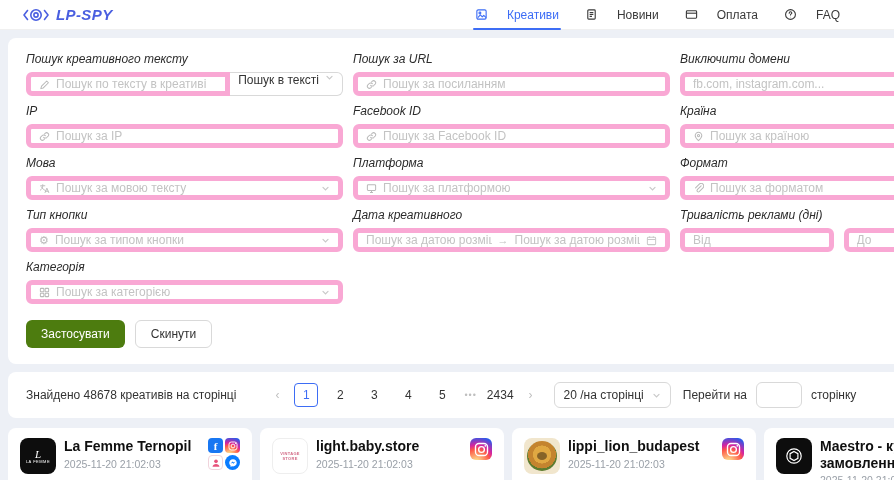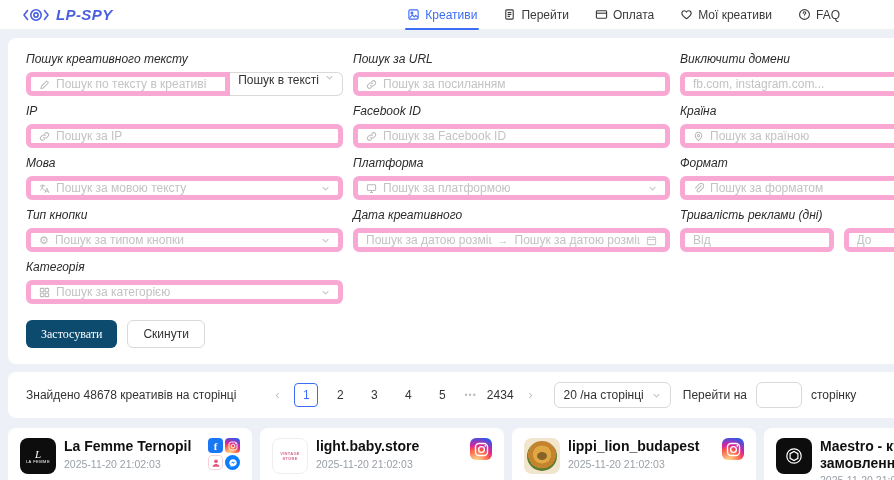--- a/index.html
+++ b/index.html
@@ -5,21 +5,21 @@
   * { margin:0; padding:0; box-sizing:border-box; }
   html,body { width:894px; height:480px; }
   body { font-family:"Liberation Sans",sans-serif; background:#edf0f6; overflow:hidden; }
   .viewport { position:relative; width:894px; height:480px; overflow:hidden; }
   .page { width:1044px; }
 
   
   header { height:30px; background:#fff; border-bottom:1px solid #f0f0f0; display:flex; align-items:center; padding-left:22px; width:1044px; }
   .logo { display:flex; align-items:center; gap:6px; color:#4a5fe0; font-weight:bold; font-style:italic; font-size:15px; letter-spacing:.4px; }
   nav { display:flex; margin-left:auto; margin-right:204px; gap:26px; height:30px; align-items:center; }
-  .nav-item { display:flex; gap:5px; align-items:center; font-size:12px; color:#3a3a3a; height:30px; position:relative; cursor:pointer; white-space:nowrap; }
+  .nav-item { display:flex; gap:19px; align-items:center; font-size:12px; color:#3a3a3a; height:30px; position:relative; cursor:pointer; white-space:nowrap; }
   .nav-item svg { flex:none; }
   .nav-item.active { color:#3d6df5; }
   .nav-item.active::after { content:""; position:absolute; left:-2px; right:-2px; bottom:0; height:2px; background:#3d6df5; border-radius:1px; }
 
   
   .panel { background:#fff; border-radius:8px; margin:8px 8px 0 8px; width:1028px; }
   .filter-panel { padding:14px 18px 16px; }
   .filter-grid { display:grid; grid-template-columns:317px 317px 317px; column-gap:10px; row-gap:8px; }
 
   .label { font-size:12px; color:#2b2b2b; margin-bottom:6px; font-weight:500;font-style:italic; }
@@ -29,21 +29,21 @@
   .box input::placeholder { color:#c3c3c3; }
   .picon { color:#b9b9b9; display:flex; align-items:center; flex:none; }
   .chev { margin-left:auto; color:#c9c9c9; display:flex; flex:none; }
   .box.attached { border-radius:6px 0 0 6px; }
   .addon { height:24px; border:1px solid #d9d9d9; border-left:none; border-radius:0 6px 6px 0; display:flex; align-items:flex-start; gap:6px; padding:0 8px; font-size:12px; color:#333; white-space:nowrap; background:#fff; }
   .range-arrow { color:#bfbfbf; font-size:11px; flex:none; }
   .duo { display:flex; gap:10px; }
   .duo .box { flex:1; }
 
   .filter-buttons { margin-top:16px; display:flex; gap:10px; }
-  .btn-primary { background:#0c4a6e; color:#fff; border:none; border-radius:6px; padding:6px 15px; font-size:12px; font-family:Liberation Serif, serif; cursor:pointer; }
+  .btn-primary { background:#4d7c0f; color:#fff; border:none; border-radius:6px; padding:6px 15px; font-size:12px; font-family:Liberation Sans, sans-serif; cursor:pointer; }
   .btn-default { background:#fff; color:#333; border:1px solid #d9d9d9; border-radius:6px; padding:6px 15px; font-size:12px; font-family:inherit; cursor:pointer; }
 
   
   .pagination-panel { height:46px; display:flex; align-items:center; padding:0 18px; gap:6px; font-size:12px; color:#333; }
   .pg-summary { margin-right:26px; white-space:nowrap; }
   .pg-arrow { color:#bfbfbf; width:18px; text-align:center; cursor:pointer; }
   .page-btn { min-width:24px; height:24px; display:flex; align-items:center; justify-content:center; border-radius:4px; cursor:pointer; margin:0 2px; }
   .page-btn.current { border:1px solid #3d6df5; color:#3d6df5; }
   .pg-ellipsis { color:#bfbfbf; letter-spacing:1px; font-size:9px; margin:0 2px; }
   .size-select { border:1px solid #d9d9d9; border-radius:6px; height:26px; display:flex; align-items:center; gap:8px; padding:0 9px; margin-left:8px; cursor:pointer; white-space:nowrap; }
@@ -105,38 +105,30 @@
         </span>
         <span>Креативи</span>
       </div>
       <div class="nav-item">
         <span style="display:flex">
           <svg width="13" height="13" viewBox="0 0 14 14" fill="none" stroke="currentColor" stroke-width="1.2" stroke-linejoin="round">
                 <rect x="3" y="2" width="8" height="10" rx="1"></rect>
                 <path d="M5 5h4M5 7h4M5 9h2.5"></path>
               </svg>
         </span>
-        <span>Перейти</span>
+        <span>Новини</span>
       </div>
       <div class="nav-item">
         <span style="display:flex">
           <svg width="13" height="13" viewBox="0 0 14 14" fill="none" stroke="currentColor" stroke-width="1.2" stroke-linejoin="round">
                 <rect x="1.5" y="3" width="11" height="8" rx="1"></rect>
                 <path d="M1.5 5.6h11"></path>
               </svg>
         </span>
         <span>Оплата</span>
-      </div>
-      <div class="nav-item">
-        <span style="display:flex">
-          <svg width="13" height="13" viewBox="0 0 14 14" fill="none" stroke="currentColor" stroke-width="1.2" stroke-linejoin="round">
-                <path d="M7 11.6C4 9.6 2 7.9 2 5.7 2 4.1 3.2 3 4.6 3c1 0 1.9.5 2.4 1.4C7.5 3.5 8.4 3 9.4 3 10.8 3 12 4.1 12 5.7c0 2.2-2 3.9-5 5.9z"></path>
-              </svg>
-        </span>
-        <span>Мої креативи</span>
       </div>
       <div class="nav-item">
         <span style="display:flex">
           <svg width="13" height="13" viewBox="0 0 14 14" fill="none" stroke="currentColor" stroke-width="1.2">
                 <circle cx="7" cy="7" r="5.3"></circle>
                 <path d="M5.6 5.6c0-.9.6-1.5 1.4-1.5s1.4.5 1.4 1.3c0 .9-1.4 1.1-1.4 2.1" stroke-linecap="round"></path>
                 <circle cx="7" cy="9.8" r=".4" fill="currentColor" stroke="none"></circle>
               </svg>
         </span>
         <span>FAQ</span>

